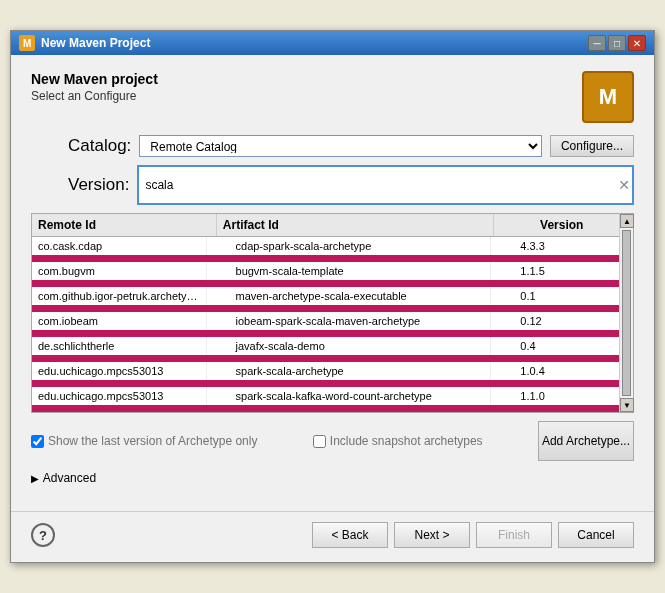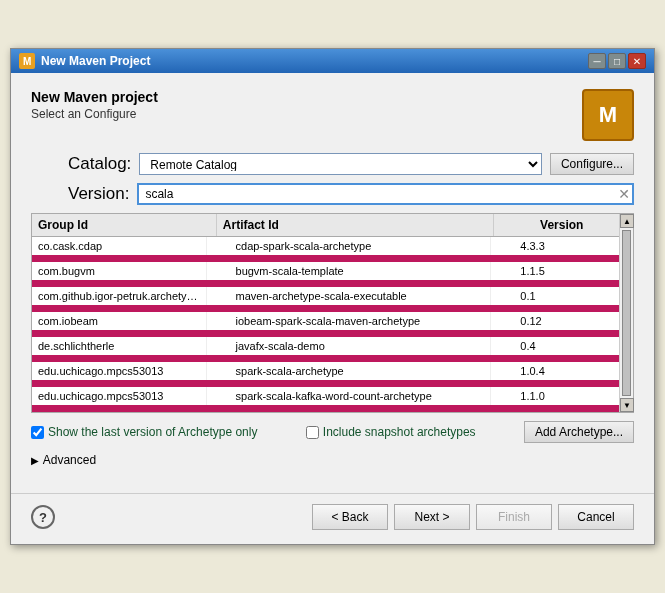--- a/index.html
+++ b/index.html
@@ -131,21 +131,21 @@
       position: relative;
       display: flex;
       align-items: center;
     }
     .filter-input {
       width: 100%;
       padding: 3px 24px 3px 6px;
       border: 2px solid #4a90d9;
       background: white;
       font-size: 12px;
-      height: 22px;
+      height: 40px;
       outline: none;
     }
     .filter-clear {
       position: absolute;
       right: 4px;
       background: none;
       border: none;
       cursor: pointer;
       color: #888;
       font-size: 14px;
@@ -229,21 +229,21 @@
     .checkbox-group {
       display: flex;
       align-items: center;
       gap: 4px;
     }
     .checkbox-group input[type="checkbox"] {
       margin: 0;
     }
     .checkbox-label {
       font-size: 12px;
-      color: #14532d;
+      color: #737373;
     }
     .advanced-section {
       margin-bottom: 10px;
     }
     .advanced-toggle {
       display: flex;
       align-items: center;
       gap: 4px;
       cursor: pointer;
       font-size: 12px;
@@ -287,26 +287,26 @@
       cursor: pointer;
       min-width: 76px;
       text-align: center;
     }
     .footer-btn:disabled {
       color: #aaa;
       cursor: default;
       background: linear-gradient(to bottom, #f8f8f8, #e8e8e8);
     }
     .add-archetype-btn {
-      padding: 3px 10px;
+      padding: 3px 3px;
       background: linear-gradient(to bottom, #f0f0f0, #d8d8d8);
       border: 1px solid #aaa;
       font-size: 12px;
       cursor: pointer;
-      height: 22px;
+      height: 40px;
     }
   </style>
 </head>
 <body>
 
 <div class="window">
 
   <div class="title-bar">
     <div class="title-bar-left">
       <svg class="title-icon" viewBox="0 0 16 16" fill="none">
@@ -346,21 +346,21 @@
       <span class="form-label">Version:</span>
       <div class="filter-input-wrap">
         <input class="filter-input" type="text" value="scala" style="">
         <button class="filter-clear">✕</button>
       </div>
     </div>
 
     <div class="table-with-scroll">
       <div class="table-main">
         <div class="table-header">
-          <div class="th">Group Id</div>
+          <div class="th">Remote Id</div>
           <div class="th">Artifact Id</div>
           <div class="th">Version</div>
         </div>
         <div class="table-body" id="table-body">
 
         <div class="table-row">
       <div class="td">co.cask.cdap</div>
       <div class="td">cdap-spark-scala-archetype</div>
       <div class="td">4.3.3</div>
     </div>

